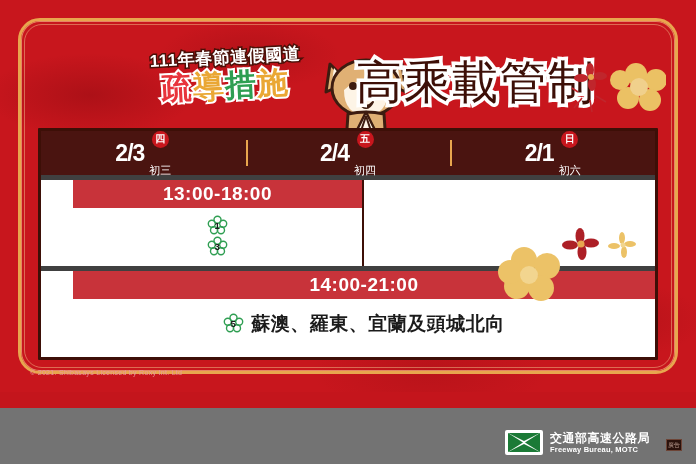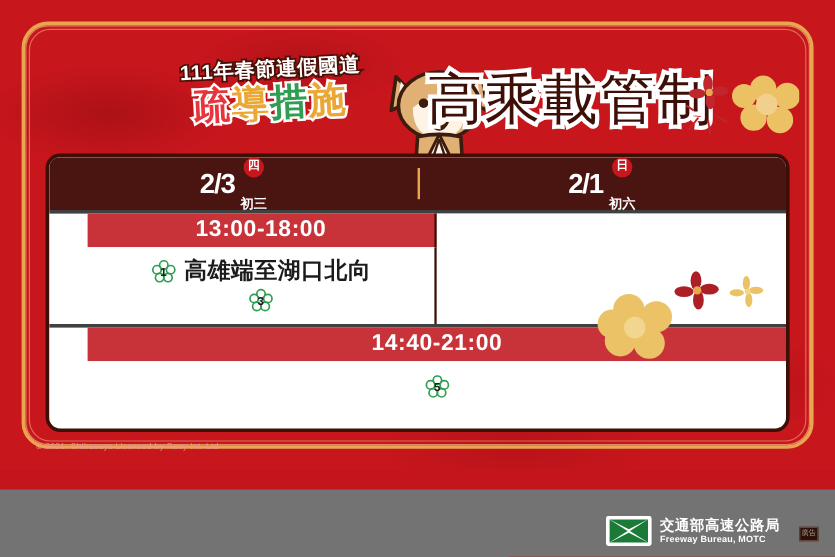--- a/index.html
+++ b/index.html
@@ -92,21 +92,21 @@
   
   .blossom-tr { position: absolute; right: 4px; top: 26px; width: 96px; height: 70px; }
 
   
   .table {
     position: absolute;
     left: 38px; top: 128px;
     width: 620px; height: 232px;
     background: #ffffff;
     border: 3px solid #3d0f07;
-    border-radius: 12px;
+    border-radius: 1px;
     overflow: hidden;
   }
   .date-row {
     display: flex;
     height: 44px;
     background: #4a1410;
     align-items: center;
   }
   .date-cell {
     flex: 1 1 0;
@@ -128,24 +128,24 @@
     letter-spacing: -1px;
   }
   .date-meta { display: flex; flex-direction: column; align-items: center; gap: 1px; }
   .weekday-badge {
     width: 17px; height: 17px; border-radius: 50%;
     background: #c8161d; color: #ffffff;
     font-size: 10px; font-weight: bold;
     display: flex; align-items: center; justify-content: center;
     line-height: 1;
   }
-  .lunar { font-size: 11px; font-weight: bold; color: #ffffff; line-height: 1; margin-top: 16px; }
-
-  
-  .section { border-top: 3px solid #404040; padding-left: 32px; }
+  .lunar { font-size: 11px; font-weight: normal; color: #ffffff; line-height: 1; margin-top: 16px; }
+
+  
+  .section { border-top: 5px solid #404040; padding-left: 32px; }
   .band-row { display: flex; height: 28px; }
   .band {
     background: #c8333a;
     color: #ffffff;
     font-size: 19px; font-weight: bold;
     display: flex; align-items: center; justify-content: center;
     letter-spacing: .5px;
     border-right: 2px solid #3d0f07;
   }
   .band.half { width: 50%; }
@@ -278,20 +278,27 @@
 
     <div class="date-row">
       <div class="date-cell">
         <span class="date-num">2/3</span>
         <span class="date-meta">
           <span class="weekday-badge">四</span>
           <span class="lunar">初三</span>
         </span>
       </div>
       <div class="date-cell">
+        <span class="date-num">2/4</span>
+        <span class="date-meta">
+          <span class="weekday-badge">五</span>
+          <span class="lunar">初四</span>
+        </span>
+      </div>
+      <div class="date-cell">
         <span class="date-num">2/1</span>
         <span class="date-meta">
           <span class="weekday-badge">日</span>
           <span class="lunar">初六</span>
         </span>
       </div>
     </div>
 
     <div class="section">
       <div class="band-row">
@@ -304,21 +311,20 @@
             <svg class="route-badge" viewBox="0 0 24 24">
               <g fill="none" stroke="#2f9e52" stroke-width="1.6">
                 <circle cx="12" cy="5.5" r="4"></circle>
                   <circle cx="18.5" cy="10" r="4"></circle>
                 <circle cx="16" cy="17.5" r="4"></circle>
                   <circle cx="8" cy="17.5" r="4"></circle>
                 <circle cx="5.5" cy="10" r="4"></circle>
               </g>
               <text x="12" y="16" text-anchor="middle" font-size="11" font-weight="bold" fill="#1b1b1b" font-family="Liberation Sans, sans-serif">1</text>
             </svg>
-            <span>高雄端至湖口北向</span>
           </div>
           <div class="route">
             <svg class="route-badge" viewBox="0 0 24 24">
               <g fill="none" stroke="#2f9e52" stroke-width="1.6">
                 <circle cx="12" cy="5.5" r="4"></circle>
                   <circle cx="18.5" cy="10" r="4"></circle>
                 <circle cx="16" cy="17.5" r="4"></circle>
                   <circle cx="8" cy="17.5" r="4"></circle>
                 <circle cx="5.5" cy="10" r="4"></circle>
               </g>
@@ -350,35 +356,36 @@
                 <ellipse cx="122" cy="20" rx="6" ry="3"></ellipse>
               <circle cx="131" cy="19" r="2.5" fill="#f2d58f"></circle>
             </g>
           </svg>
         </div>
       </div>
     </div>
 
     <div class="section">
       <div class="band-row">
-        <div class="band full">14:40-21:00</div>
+        <div class="band full">14:00-21:00</div>
       </div>
       <div class="routes-row">
         <div class="routes-full">
           <div class="route">
             <svg class="route-badge" viewBox="0 0 24 24">
               <g fill="none" stroke="#2f9e52" stroke-width="1.6">
                 <circle cx="12" cy="5.5" r="4"></circle>
                   <circle cx="18.5" cy="10" r="4"></circle>
                 <circle cx="16" cy="17.5" r="4"></circle>
                   <circle cx="8" cy="17.5" r="4"></circle>
                 <circle cx="5.5" cy="10" r="4"></circle>
               </g>
               <text x="12" y="16" text-anchor="middle" font-size="11" font-weight="bold" fill="#1b1b1b" font-family="Liberation Sans, sans-serif">5</text>
             </svg>
+            <span>蘇澳、羅東、宜蘭及頭城北向</span>
           </div>
         </div>
       </div>
     </div>
   </div>
 
   <div class="copyright">© 2021. Shibasays Licensed by Roxy Int. Ltd</div>
 </div>
 
 <div class="footer">

